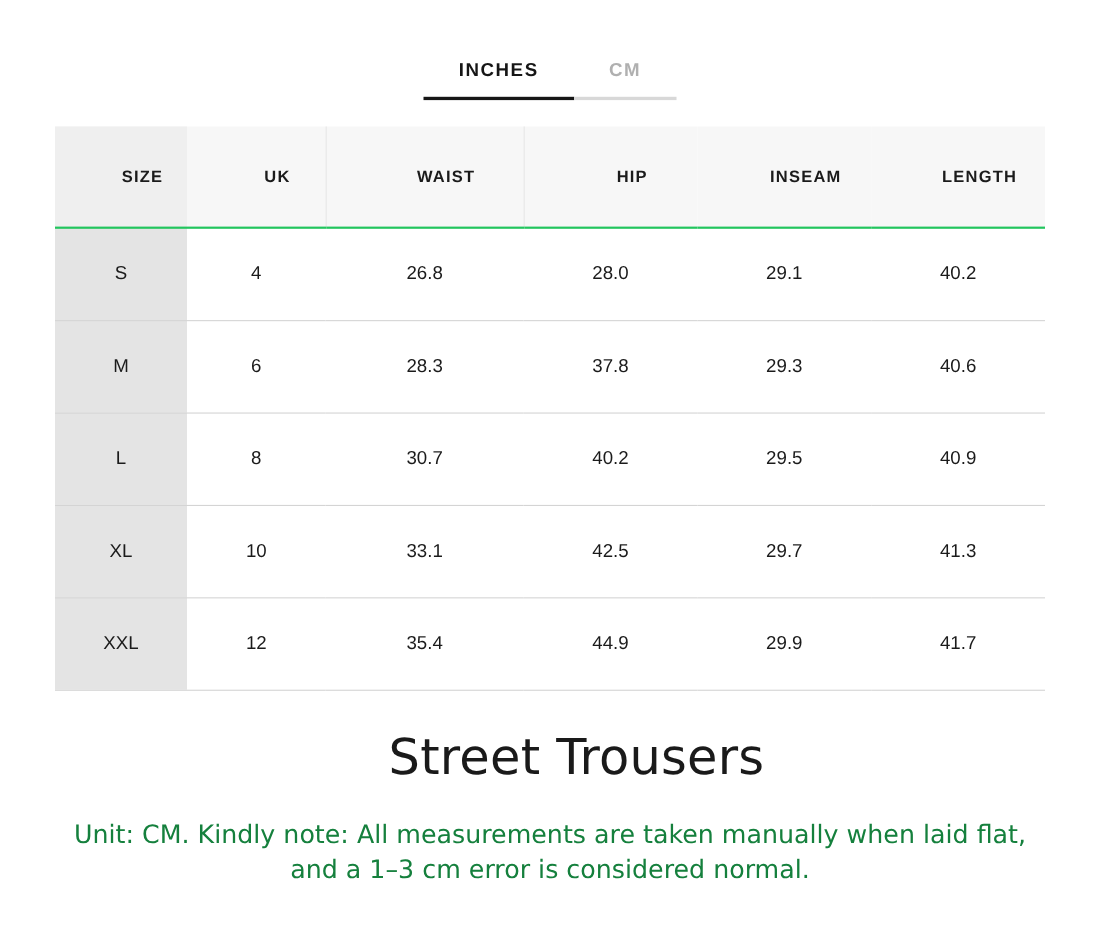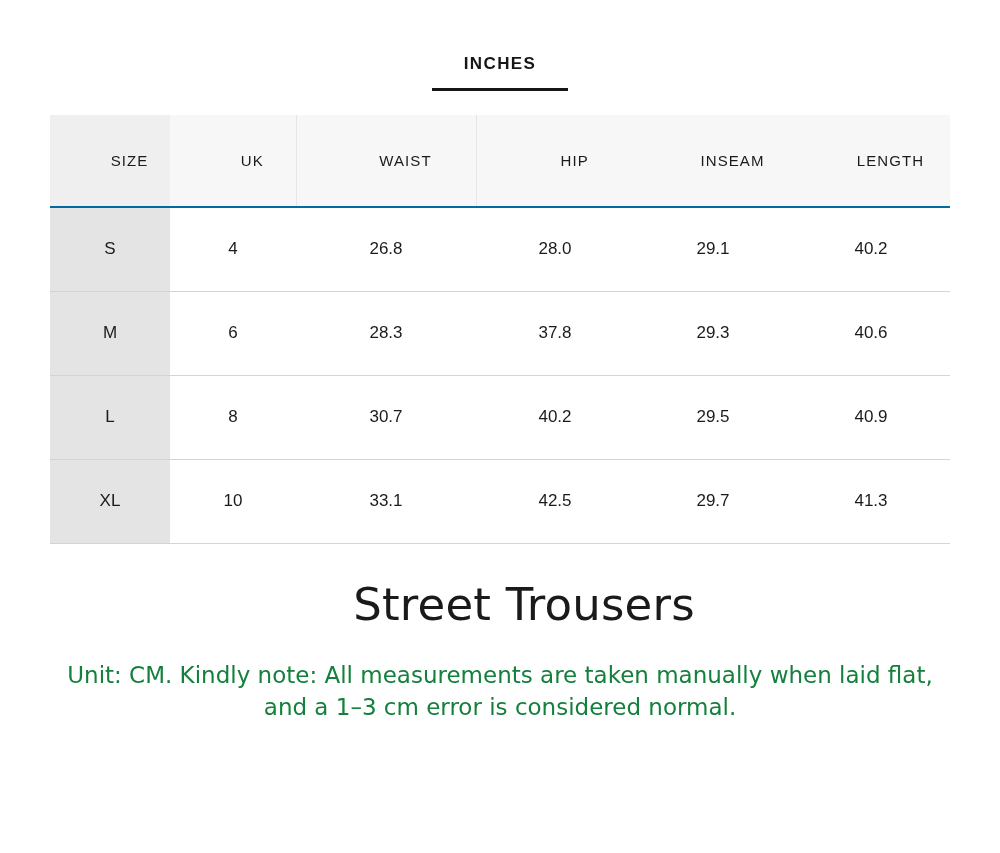--- a/index.html
+++ b/index.html
@@ -61,24 +61,24 @@
   table.size-table td {
     text-align: center;
     vertical-align: middle;
   }
   thead tr {
     background: #f7f7f7;
   }
   thead th {
     height: 92px;
     font-size: 15px;
-    font-weight: 400;
+    font-weight: 700;
     letter-spacing: 1.1px;
     color: #1b1b1b;
-    border-bottom: 2px solid #0369a1;
+    border-bottom: 2px solid #22c55e;
     padding-left: 40px;
   }
   thead th.col-size { width: 120px; background: #efefef; }
   thead th.col-uk  { width: 126px; }
   thead th.col-3   { width: 180px; border-left: 1px solid #e6e6e6; }
   thead th.col-4   { width: 158px; border-left: 1px solid #e6e6e6; }
   thead th.col-5   { width: 158px; }
   thead th.col-6   { width: 158px; }
 
   tbody td {
@@ -115,20 +115,21 @@
     font-family: "DejaVu Sans", sans-serif;
   }
 </style>
 </head>
 <body>
 
 <div class="page">
 
   <div class="unit-tabs">
     <button class="unit-tab active">INCHES</button>
+    <button class="unit-tab inactive">CM</button>
   </div>
 
   <div class="table-wrap">
     <table class="size-table">
       <thead>
         <tr>
           <th class="col-size">SIZE</th>
           <th class="col-uk">UK</th>
           <th class="col-3">WAIST</th>
           <th class="col-4">HIP</th>
@@ -162,20 +163,28 @@
           <td>40.9</td>
         </tr>
         <tr>
           <td class="size-cell">XL</td>
           <td>10</td>
           <td>33.1</td>
           <td>42.5</td>
           <td>29.7</td>
           <td>41.3</td>
         </tr>
+        <tr>
+          <td class="size-cell">XXL</td>
+          <td>12</td>
+          <td>35.4</td>
+          <td>44.9</td>
+          <td>29.9</td>
+          <td>41.7</td>
+        </tr>
       </tbody>
     </table>
   </div>
 
   <h1 class="product-title">Street Trousers</h1>
 
   <p class="note">Unit: CM. Kindly note: All measurements are taken manually when laid flat, and a 1–3 cm error is considered normal.</p>
 
 </div>
 

